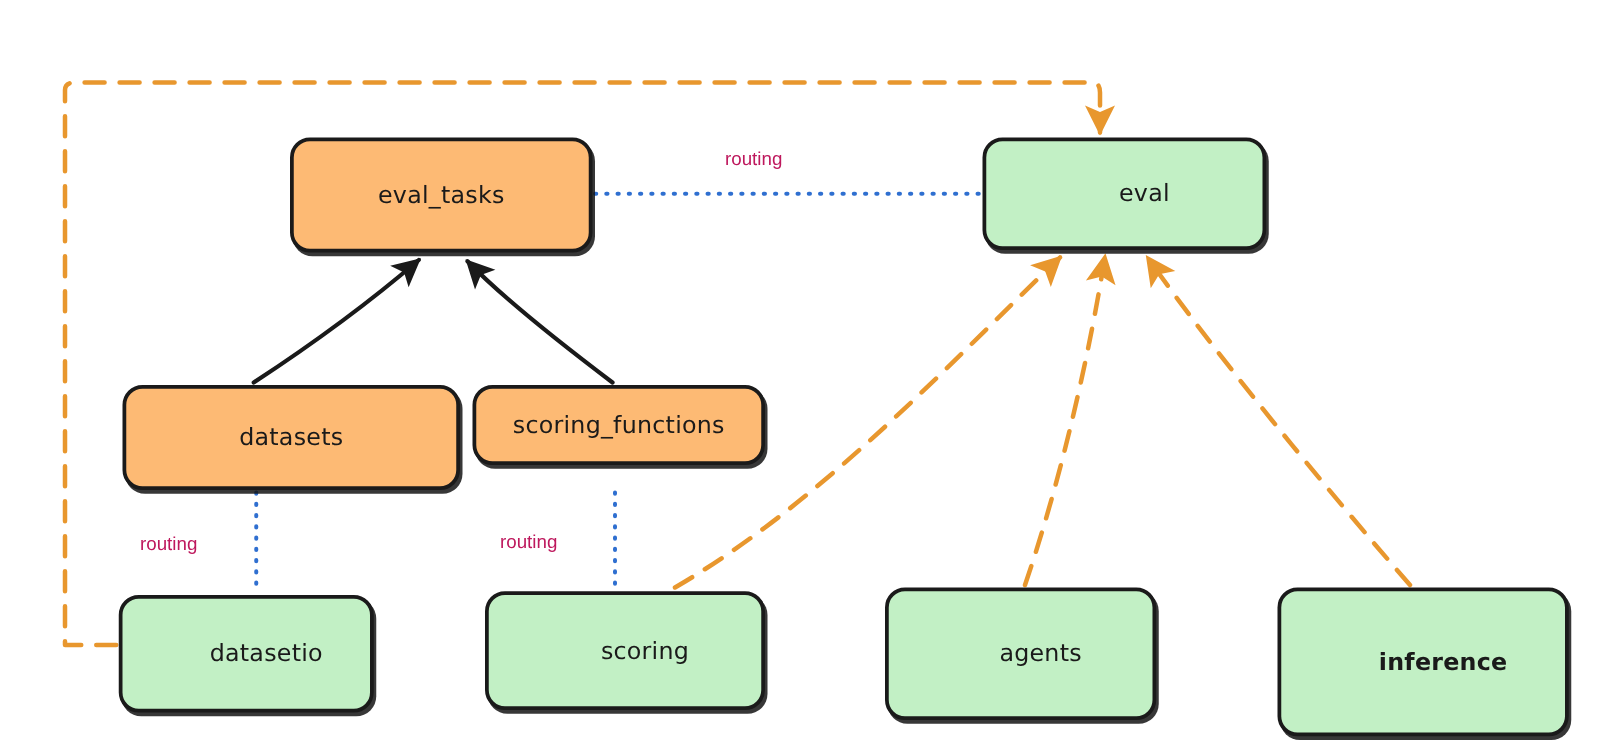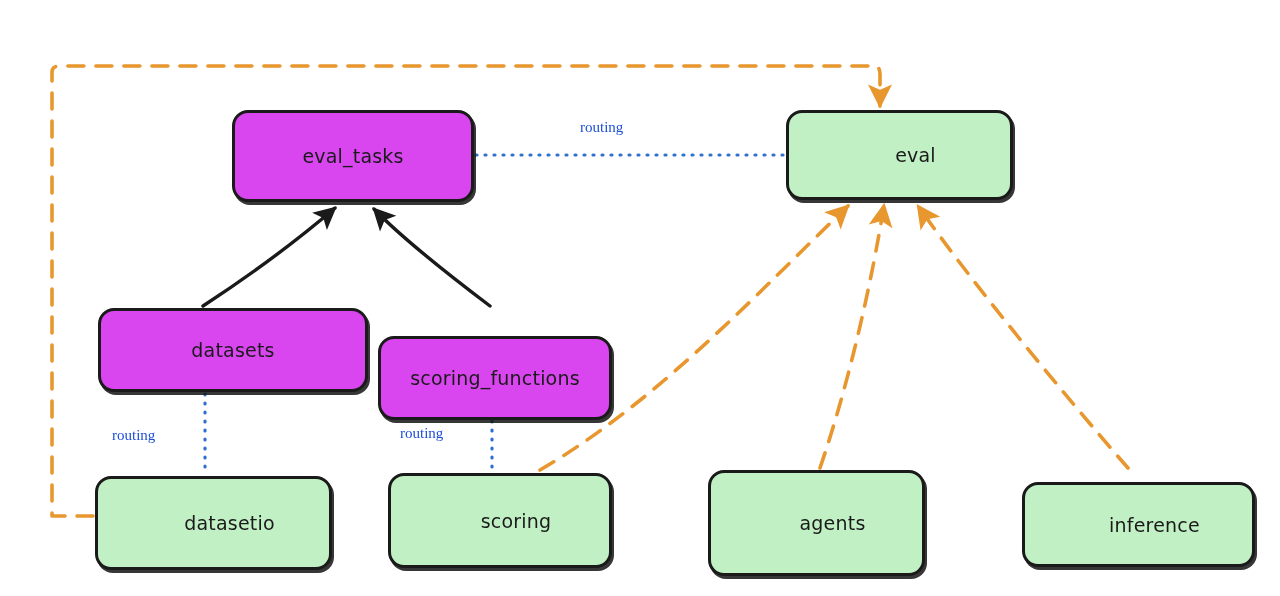--- a/index.html
+++ b/index.html
@@ -35,35 +35,35 @@
     border: 3px solid #1a1a1a;
     border-radius: 16px;
     font-family: "DejaVu Sans", sans-serif;
     font-size: 19px;
     color: #1a1a1a;
     letter-spacing: 0.2px;
     box-shadow: 2px 3px 0 rgba(20,20,20,0.85);
     user-select: none;
   }
   .node.api {
-    background: #d946ef;
+    background: #fdba74;
   }
   .node.provider {
     background: #c2f0c5;
     padding-left: 32px;
   }
   .node-label {
     pointer-events: none;
     white-space: nowrap;
   }
   .edge-label {
     position: absolute;
-    font-family: Liberation Serif, serif;
+    font-family: Liberation Sans, sans-serif;
     font-size: 15px;
-    color: #1d4ed8;
+    color: #be185d;
     white-space: nowrap;
     user-select: none;
   }
 </style>
 </head>
 <body>
 
 <div id="canvas">
 
   <svg id="edges" viewBox="0 0 1280 596" width="1280" height="596" xmlns="http://www.w3.org/2000/svg">
@@ -100,37 +100,37 @@
   </div>
 
   <div class="node provider" style="left:786px; top:110px; width:227px; height:90px;">
     <span class="node-label">eval</span>
   </div>
 
   <div class="node api" style="left:98px; top:308px; width:270px; height:84px;">
     <span class="node-label">datasets</span>
   </div>
 
-  <div class="node api" style="left:378px; top:308px; width:234px; height:84px;margin-top:28px;">
+  <div class="node api" style="left:378px; top:308px; width:234px; height:64px;">
     <span class="node-label">scoring_functions</span>
   </div>
 
-  <div class="node provider" style="left:95px; top:476px; width:237px; height:94px;">
+  <div class="node provider" style="left:95px; top:476px; width:204px; height:94px;">
     <span class="node-label">datasetio</span>
   </div>
 
   <div class="node provider" style="left:388px; top:473px; width:224px; height:95px;">
     <span class="node-label">scoring</span>
   </div>
 
   <div class="node provider" style="left:708px; top:470px; width:217px; height:106px;">
     <span class="node-label">agents</span>
   </div>
 
-  <div class="node provider" style="left:1022px; top:482px; width:233px; height:85px;">
+  <div class="node provider" style="left:1022px; top:470px; width:233px; height:119px;font-weight:bold;">
     <span class="node-label">inference</span>
   </div>
 
   <div class="edge-label" style="left:580px; top:119px;">routing</div>
 
   <div class="edge-label" style="left:112px; top:427px;">routing</div>
 
   <div class="edge-label" style="left:400px; top:425px;">routing</div>
 
 </div>

